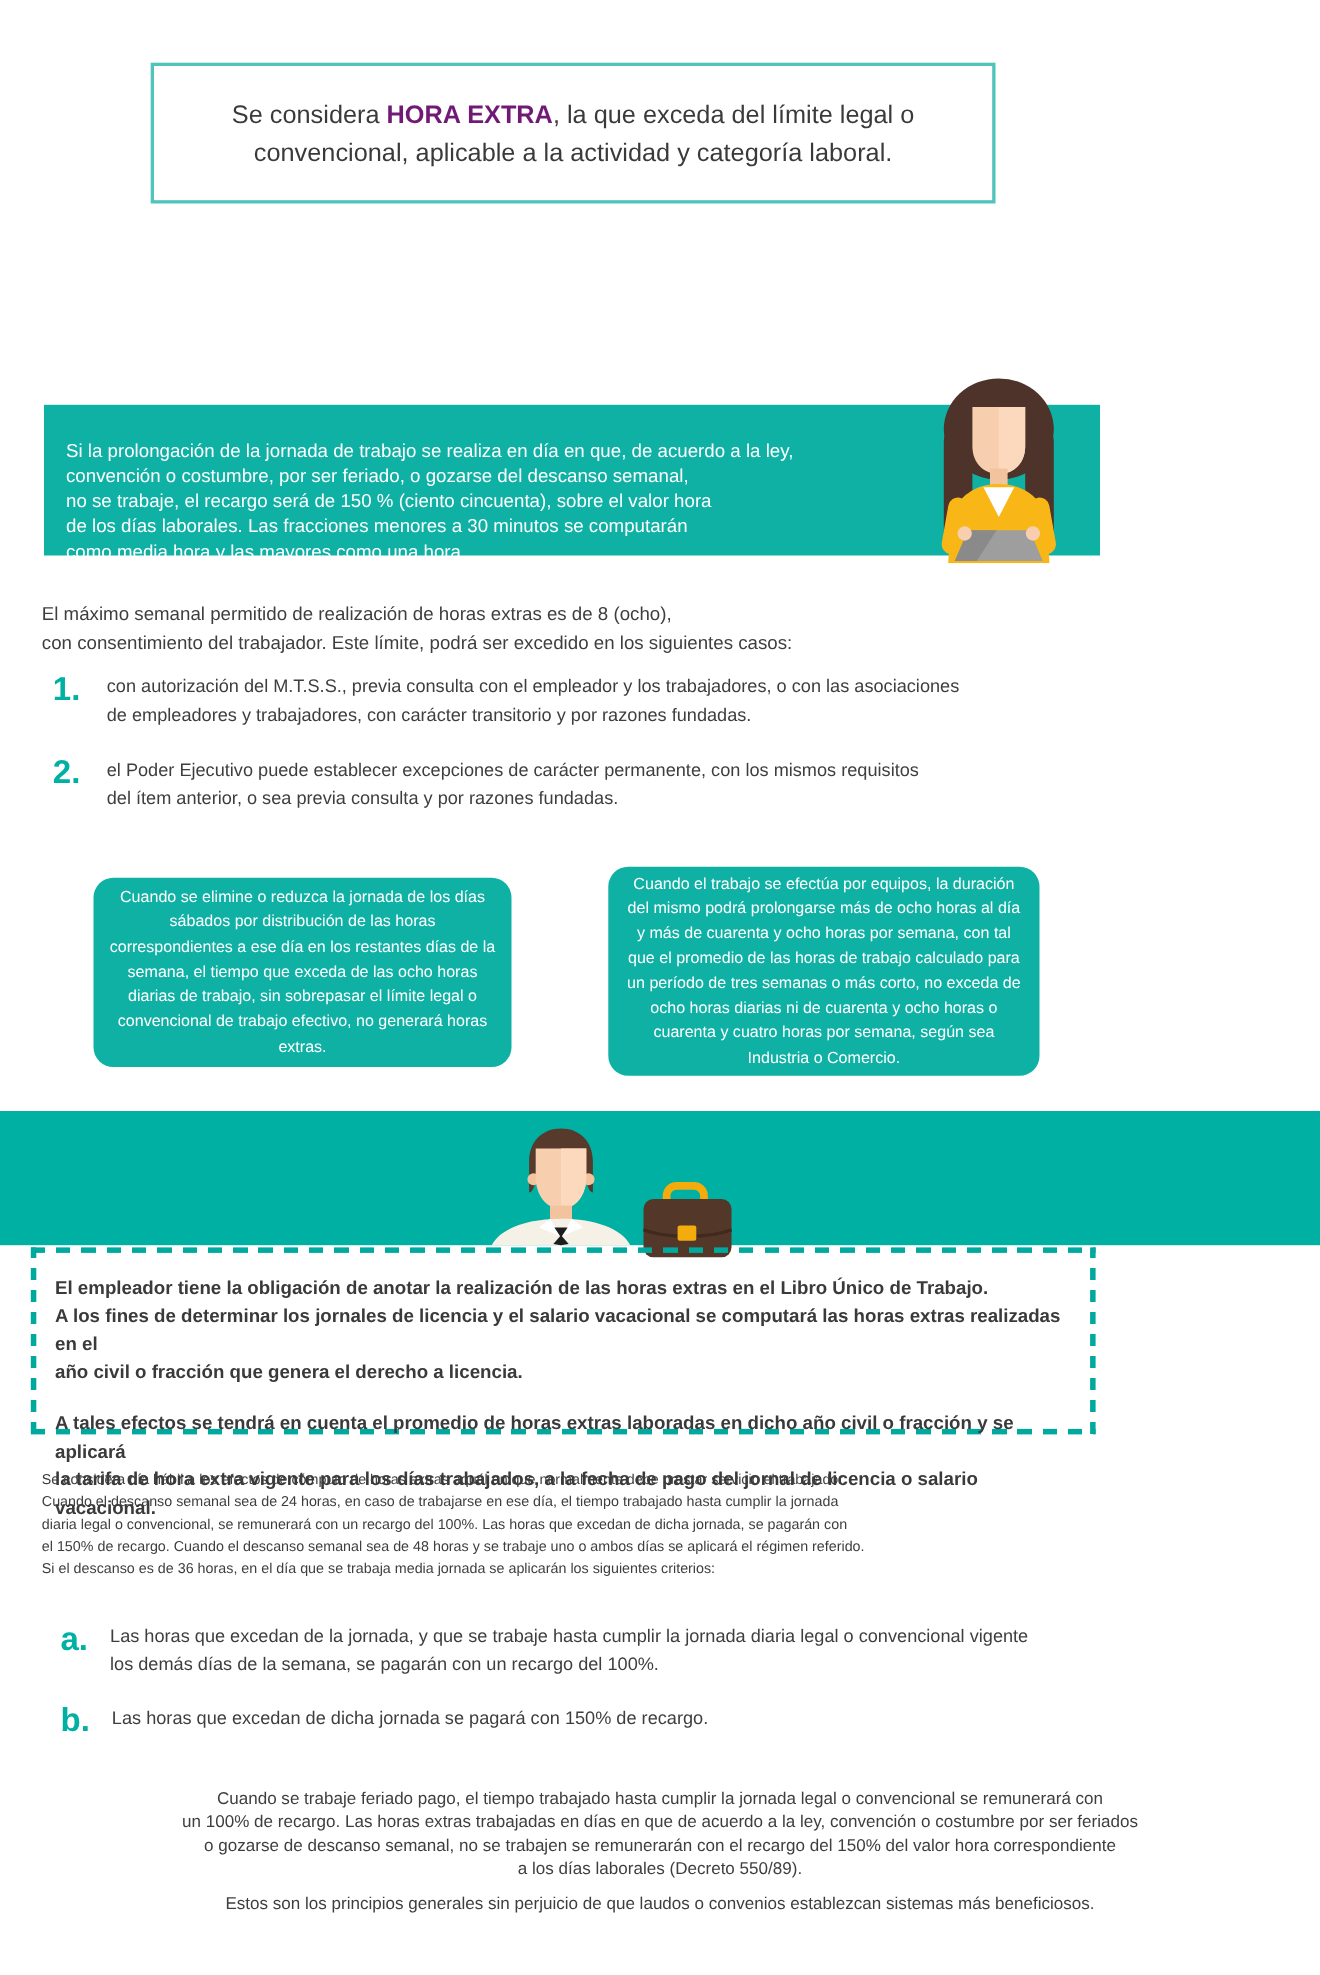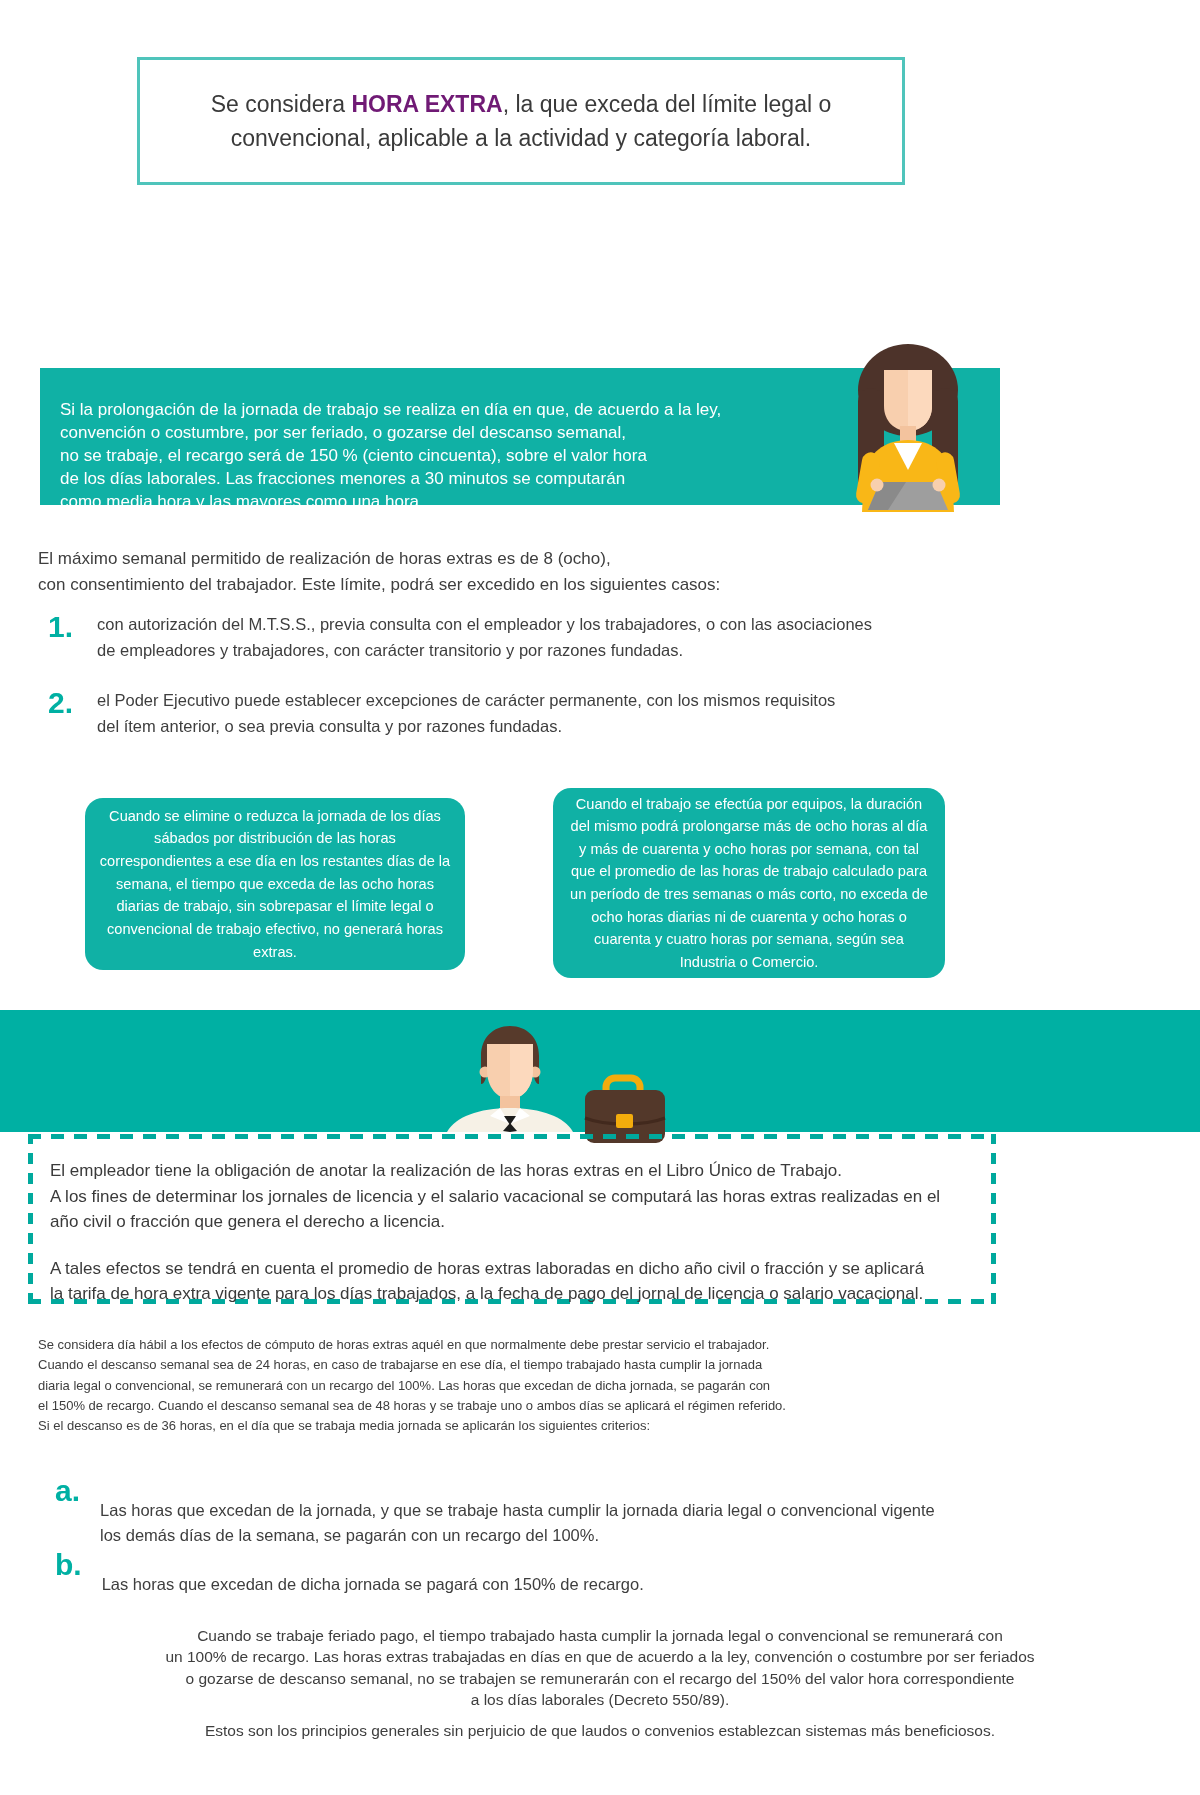--- a/index.html
+++ b/index.html
@@ -57,30 +57,30 @@
     display:flex;align-items:center;justify-content:center;padding:10px 14px;}
   .card p{color:#ffffff;text-align:center;font-size:14.6px;line-height:1.55;}
   .card-left{left:85px;top:798px;width:380px;height:172px;}
   .card-right{left:553px;top:788px;width:392px;height:190px;}
 
   
   .band{position:absolute;left:0;top:1010px;width:1200px;height:122px;background:var(--teal);}
 
   
   .notice2{position:absolute;left:28px;top:1134px;width:968px;height:170px;padding:24px 22px 0 22px;}
-  .notice2 p{font-size:17px;line-height:1.5;color:#3a3a3a;}
+  .notice2 p{font-size:17px;line-height:1.5;color:#3a3a3a;font-weight:bold;}
   .notice2 .p2{margin-top:21px;}
 
   
   .habil{position:absolute;left:38px;top:1335px;width:1140px;font-size:13px;line-height:1.56;}
 
   
   .letter-item{position:absolute;display:flex;}
   .letter-item .num{font-size:30px;font-weight:bold;color:var(--teal);line-height:1;margin-right:20px;}
-  .letter-item p{font-size:16.5px;line-height:1.5;margin-top:22px;}
+  .letter-item p{font-size:16.5px;line-height:1.5;}
   .itema{left:55px;top:1476px;width:1060px;}
   .itemb{left:55px;top:1550px;width:1060px;}
 
   
   .footer-p1{position:absolute;left:100px;top:1625px;width:1000px;text-align:center;
     font-size:15.5px;line-height:1.38;}
   .footer-p2{position:absolute;left:100px;top:1720px;width:1000px;text-align:center;
     font-size:15.5px;line-height:1.38;}
 </style>
 </head>

